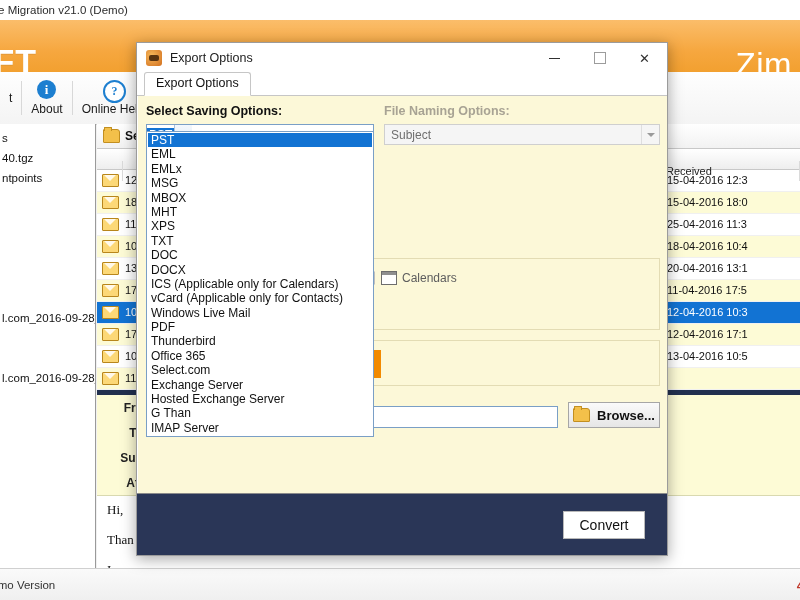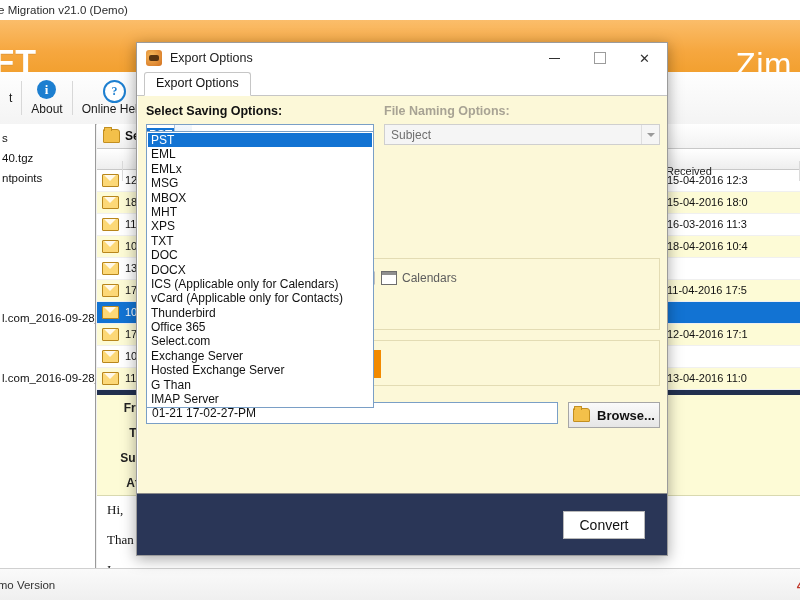--- a/index.html
+++ b/index.html
@@ -203,21 +203,21 @@
   #grp-filters{left:8px;top:244px;width:514px;height:46px;}
   .radio{
     width:12px;height:12px;border-radius:50%;border:1px solid #c3c3c3;background:#fafafa;
     margin-right:7px;flex:none;
   }
   #btn-apply-filters{
     background:#f28a00;color:#ffffff;font-weight:bold;font-size:13px;
     border:none;height:28px;padding:0 16px;cursor:pointer;
     font-family:"Liberation Sans",sans-serif;
   }
-  #path-row{position:absolute;left:8px;top:306px;width:514px;display:flex;align-items:flex-start;}
+  #path-row{position:absolute;left:8px;top:306px;width:514px;display:flex;align-items:flex-end;}
   #path-input{
     flex:1;height:22px;border:1px solid #7a9fc6;background:#ffffff;
     font-size:12px;color:#111;padding:0 5px;box-sizing:border-box;
     font-family:"Liberation Sans",sans-serif;
   }
   #btn-browse{
     margin-left:10px;height:24px;min-width:90px;background:linear-gradient(180deg,#fafafa,#e6e6e6);
     border:1px solid #a6a6a6;font-size:13px;font-weight:bold;color:#111;
     display:flex;align-items:center;justify-content:center;cursor:pointer;
     font-family:"Liberation Sans",sans-serif;
@@ -302,53 +302,55 @@
         <div class="gc" style="width:140px">15-04-2016 12:3</div>
       </div>
       <div class="grow even">
         <span class="mail-ico"></span>
         <div class="gc" style="width:546px">18:07:25</div>
         <div class="gc" style="width:140px">15-04-2016 18:0</div>
       </div>
       <div class="grow odd">
         <span class="mail-ico"></span>
         <div class="gc" style="width:546px">11:37:16</div>
-        <div class="gc" style="width:140px">16-03-2016 11:3</div>
+        <div class="gc" style="width:140px">25-04-2016 11:3</div>
       </div>
       <div class="grow even">
         <span class="mail-ico"></span>
         <div class="gc" style="width:546px">10:43:41</div>
         <div class="gc" style="width:140px">18-04-2016 10:4</div>
       </div>
       <div class="grow odd">
         <span class="mail-ico"></span>
         <div class="gc" style="width:546px">13:14:30</div>
+        <div class="gc" style="width:140px">20-04-2016 13:1</div>
       </div>
       <div class="grow even">
         <span class="mail-ico"></span>
         <div class="gc" style="width:546px">17:59:54</div>
         <div class="gc" style="width:140px">11-04-2016 17:5</div>
       </div>
       <div class="grow sel">
         <span class="mail-ico"></span>
         <div class="gc" style="width:546px">10:37:19</div>
+        <div class="gc" style="width:140px">12-04-2016 10:3</div>
       </div>
       <div class="grow even">
         <span class="mail-ico"></span>
         <div class="gc" style="width:546px">17:19:24</div>
         <div class="gc" style="width:140px">12-04-2016 17:1</div>
       </div>
       <div class="grow odd">
         <span class="mail-ico"></span>
         <div class="gc" style="width:546px">10:55:39</div>
+        <div class="gc" style="width:140px">13-04-2016 10:5</div>
       </div>
       <div class="grow even">
         <span class="mail-ico"></span>
         <div class="gc" style="width:546px">11:05:36</div>
-        <div class="gc" style="width:140px">13-04-2016 11:0</div>
       </div>
     </div>
     <div id="grid-footer-bar"></div>
 
     <div id="preview-head">
       <div class="ph-row">
         <span class="ph-lbl">Fro</span>
         <span class="ph-val">12-04-2016 10:37:19</span>
       </div>
       <div class="ph-row">
@@ -455,20 +457,22 @@
       <div class="dd-item">EMLx</div>
       <div class="dd-item">MSG</div>
       <div class="dd-item">MBOX</div>
       <div class="dd-item">MHT</div>
       <div class="dd-item">XPS</div>
       <div class="dd-item">TXT</div>
       <div class="dd-item">DOC</div>
       <div class="dd-item">DOCX</div>
       <div class="dd-item">ICS (Applicable only for Calendars)</div>
       <div class="dd-item">vCard (Applicable only for Contacts)</div>
+      <div class="dd-item">Windows Live Mail</div>
+      <div class="dd-item">PDF</div>
       <div class="dd-item">Thunderbird</div>
       <div class="dd-item">Office 365</div>
       <div class="dd-item">Select.com</div>
       <div class="dd-item">Exchange Server</div>
       <div class="dd-item">Hosted Exchange Server</div>
       <div class="dd-item">G Than</div>
       <div class="dd-item">IMAP Server</div>
     </div>
   </div>
 

